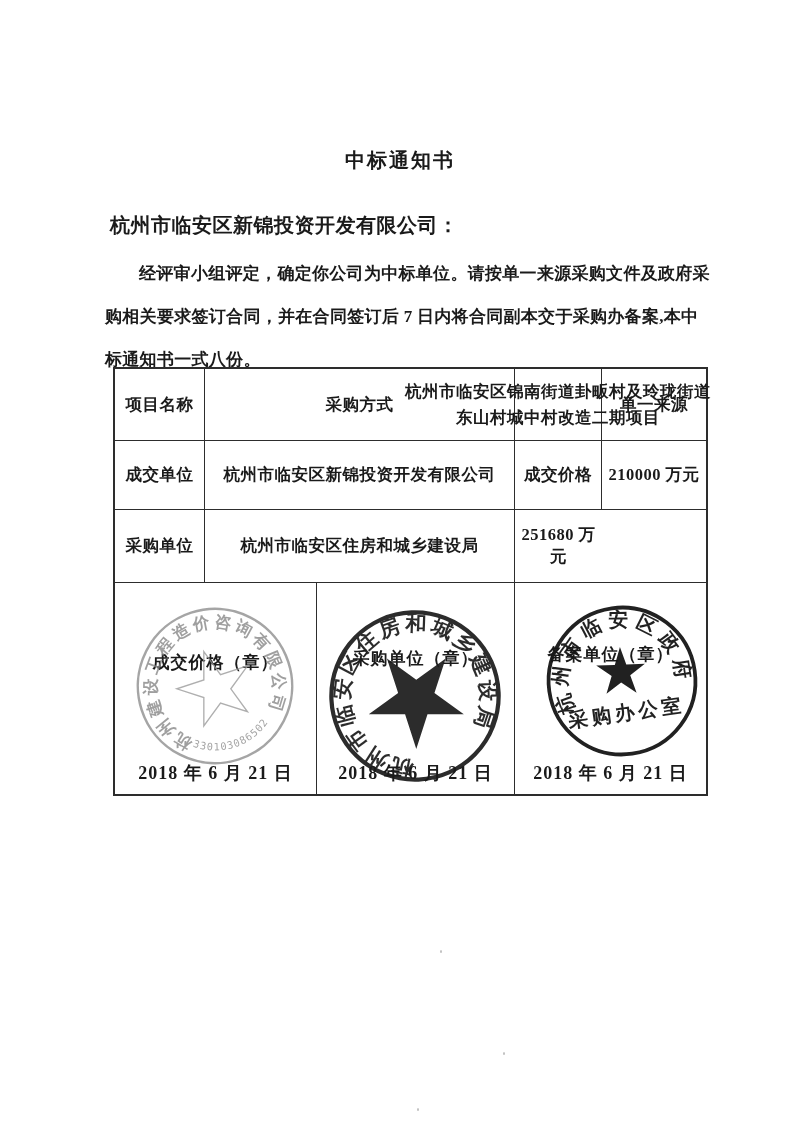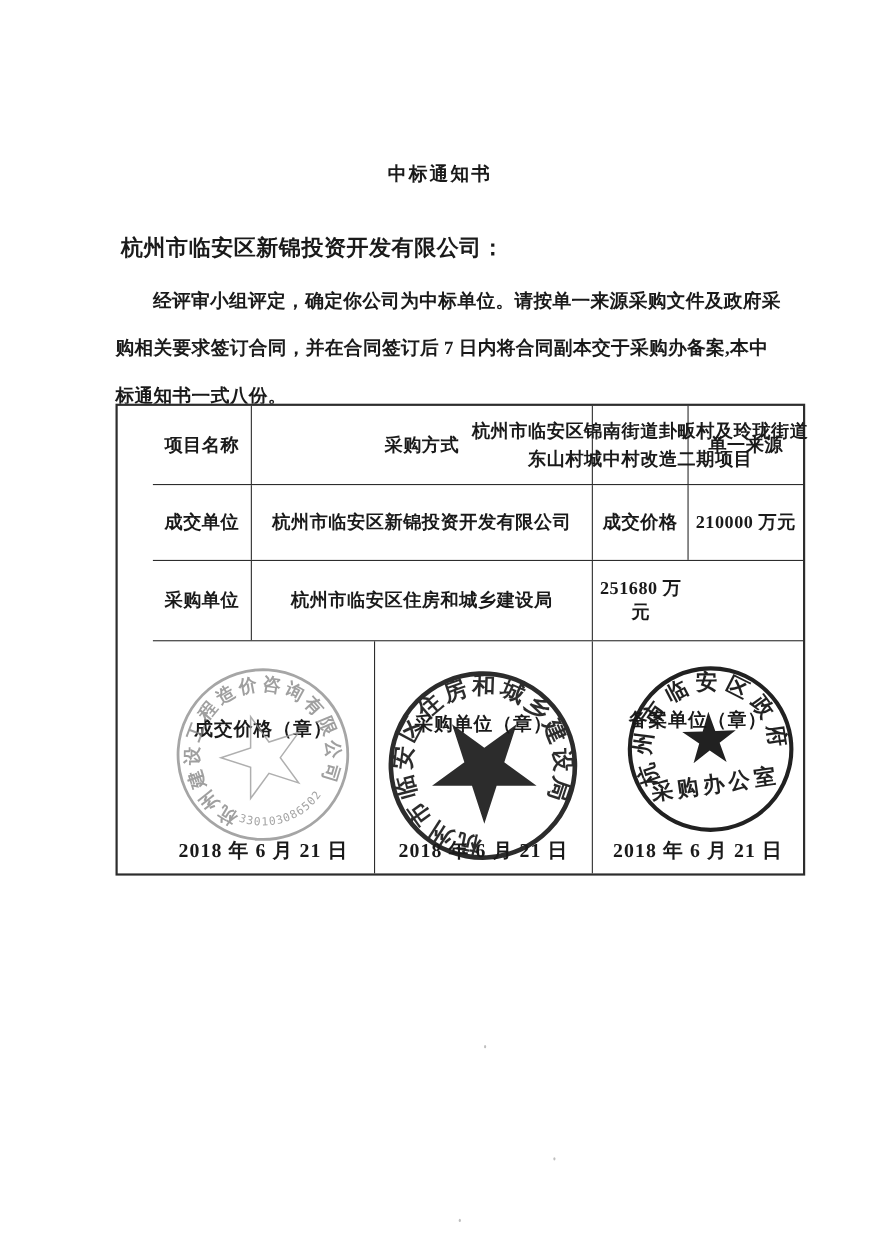--- a/index.html
+++ b/index.html
@@ -13,21 +13,21 @@
     position: relative;
     width: 800px; height: 1131px;
     background: #ffffff;
     overflow: hidden;
   }
   .title {
     position: absolute;
     left: 0; top: 147px;
     width: 800px;
     text-align: center;
-    font-size: 17px;
+    font-size: 20px;
     font-weight: 700;
     letter-spacing: 2px;
   }
   .addressee {
     position: absolute;
     left: 110px; top: 212px;
     font-size: 20px;
     font-weight: 700;
     letter-spacing: 0.5px;
     white-space: nowrap;
@@ -43,26 +43,25 @@
     font-size: 17px;
     font-weight: 700;
     white-space: nowrap;
     letter-spacing: 0.3px;
   }
   .pline.indent { text-indent: 2em; }
 
   
   .doc-table {
     position: absolute;
-    left: 105px; top: 367px;
+    left: 113px; top: 367px;
     width: 591px;
     border: 2px solid #2d2d2d;
     box-sizing: content-box;
     background: #fff;
-    padding-left: 32px;
   }
   .trow {
     display: grid;
     grid-template-columns: 90px 310px 87px 104px;
   }
   .trow.bordered { border-bottom: 1.5px solid #2d2d2d; }
   .trow.stamps-row { grid-template-columns: 202px 198px 191px; }
   .cell {
     box-sizing: border-box;
     display: flex;

